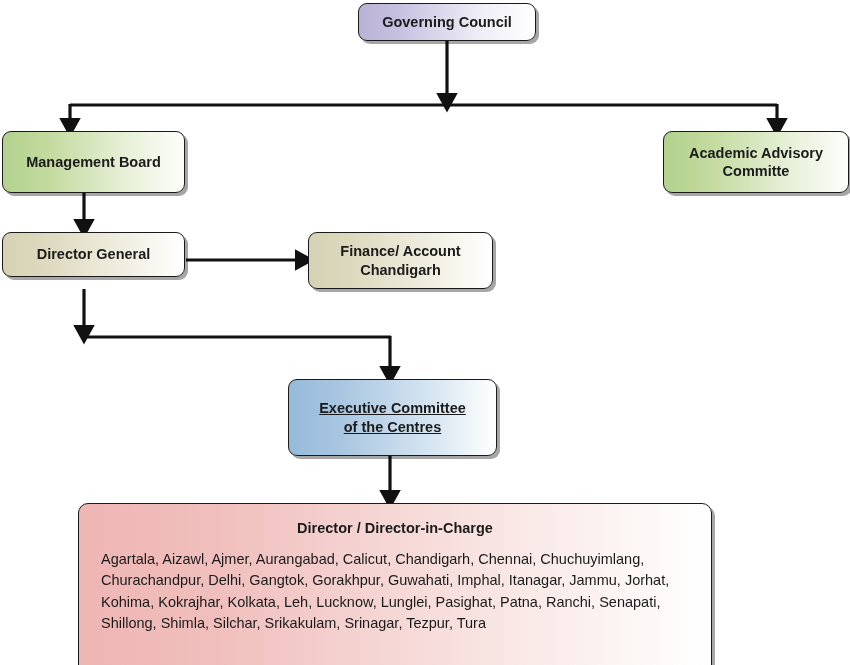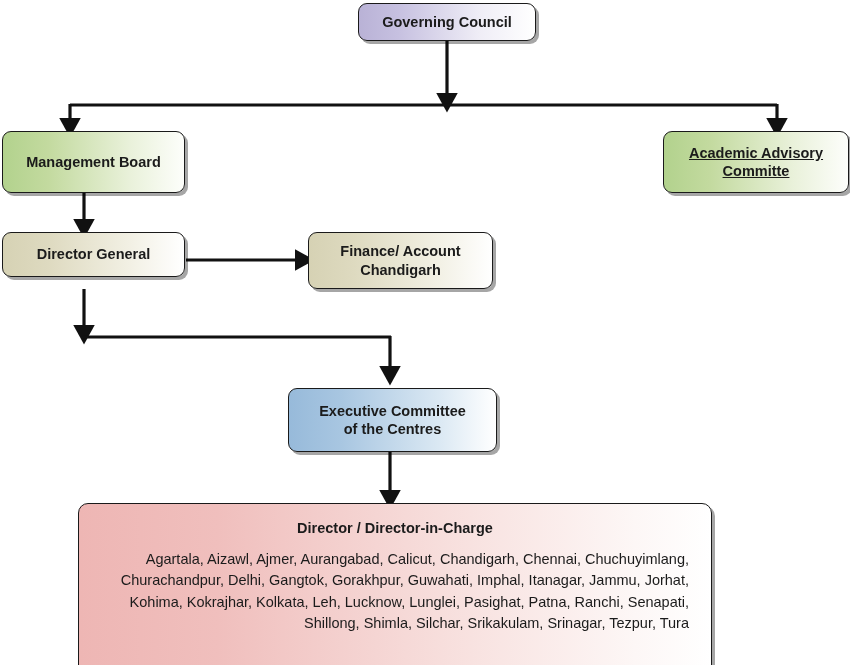--- a/index.html
+++ b/index.html
@@ -47,33 +47,33 @@
     background: linear-gradient(to right, #b9b2d6 0%, #c6c0e0 22%, #efedf6 68%, #ffffff 100%);
   }
   .node.mgmt-board {
     left: 2px; top: 131px; width: 183px; height: 62px;
     background: linear-gradient(to right, #b2d28d 0%, #c3da9f 25%, #e9f1da 70%, #fdfefb 100%);
     text-align: center;
   }
   .node.academic {
     left: 663px; top: 131px; width: 186px; height: 62px;
     background: linear-gradient(to right, #b2d28d 0%, #c3da9f 25%, #e9f1da 70%, #fdfefb 100%);
-    text-decoration: underline;
   }
   .node.director-general {
     left: 2px; top: 232px; width: 183px; height: 45px;
     background: linear-gradient(to right, #d6d2b4 0%, #dedac0 25%, #f2f0e4 70%, #ffffff 100%);
   }
   .node.finance {
     left: 308px; top: 232px; width: 185px; height: 57px;
     background: linear-gradient(to right, #d6d2b4 0%, #dedac0 25%, #f2f0e4 70%, #ffffff 100%);
   }
   .node.exec-committee {
-    left: 288px; top: 388px; width: 209px; height: 64px;
+    left: 288px; top: 379px; width: 209px; height: 77px;
     background: linear-gradient(to right, #97bada 0%, #a8c6e1 25%, #dae8f3 72%, #ffffff 100%);
+    text-decoration: underline;
   }
 
   
   .node.directors {
     left: 78px; top: 503px; width: 634px; height: 201px;
     background: linear-gradient(to right, #eeb6b4 0%, #f0bfbd 22%, #f8e2e0 62%, #fdf7f6 88%, #ffffff 100%);
     display: block;
     padding: 0;
     border-radius: 10px;
   }
@@ -81,21 +81,21 @@
     font-weight: bold;
     font-size: 14.5px;
     text-align: center;
     margin-top: 15px;
     color: #1b1b1b;
   }
   .directors-list {
     font-weight: normal;
     font-size: 14.5px;
     line-height: 1.47;
-    text-align: right;
+    text-align: left;
     color: #1b1b1b;
     margin: 12px 22px 0 22px;
   }
   .directors-count {
     position: absolute;
     right: 26px;
     bottom: 8px;
     font-style: italic;
     font-weight: bold;
     font-size: 10px;

